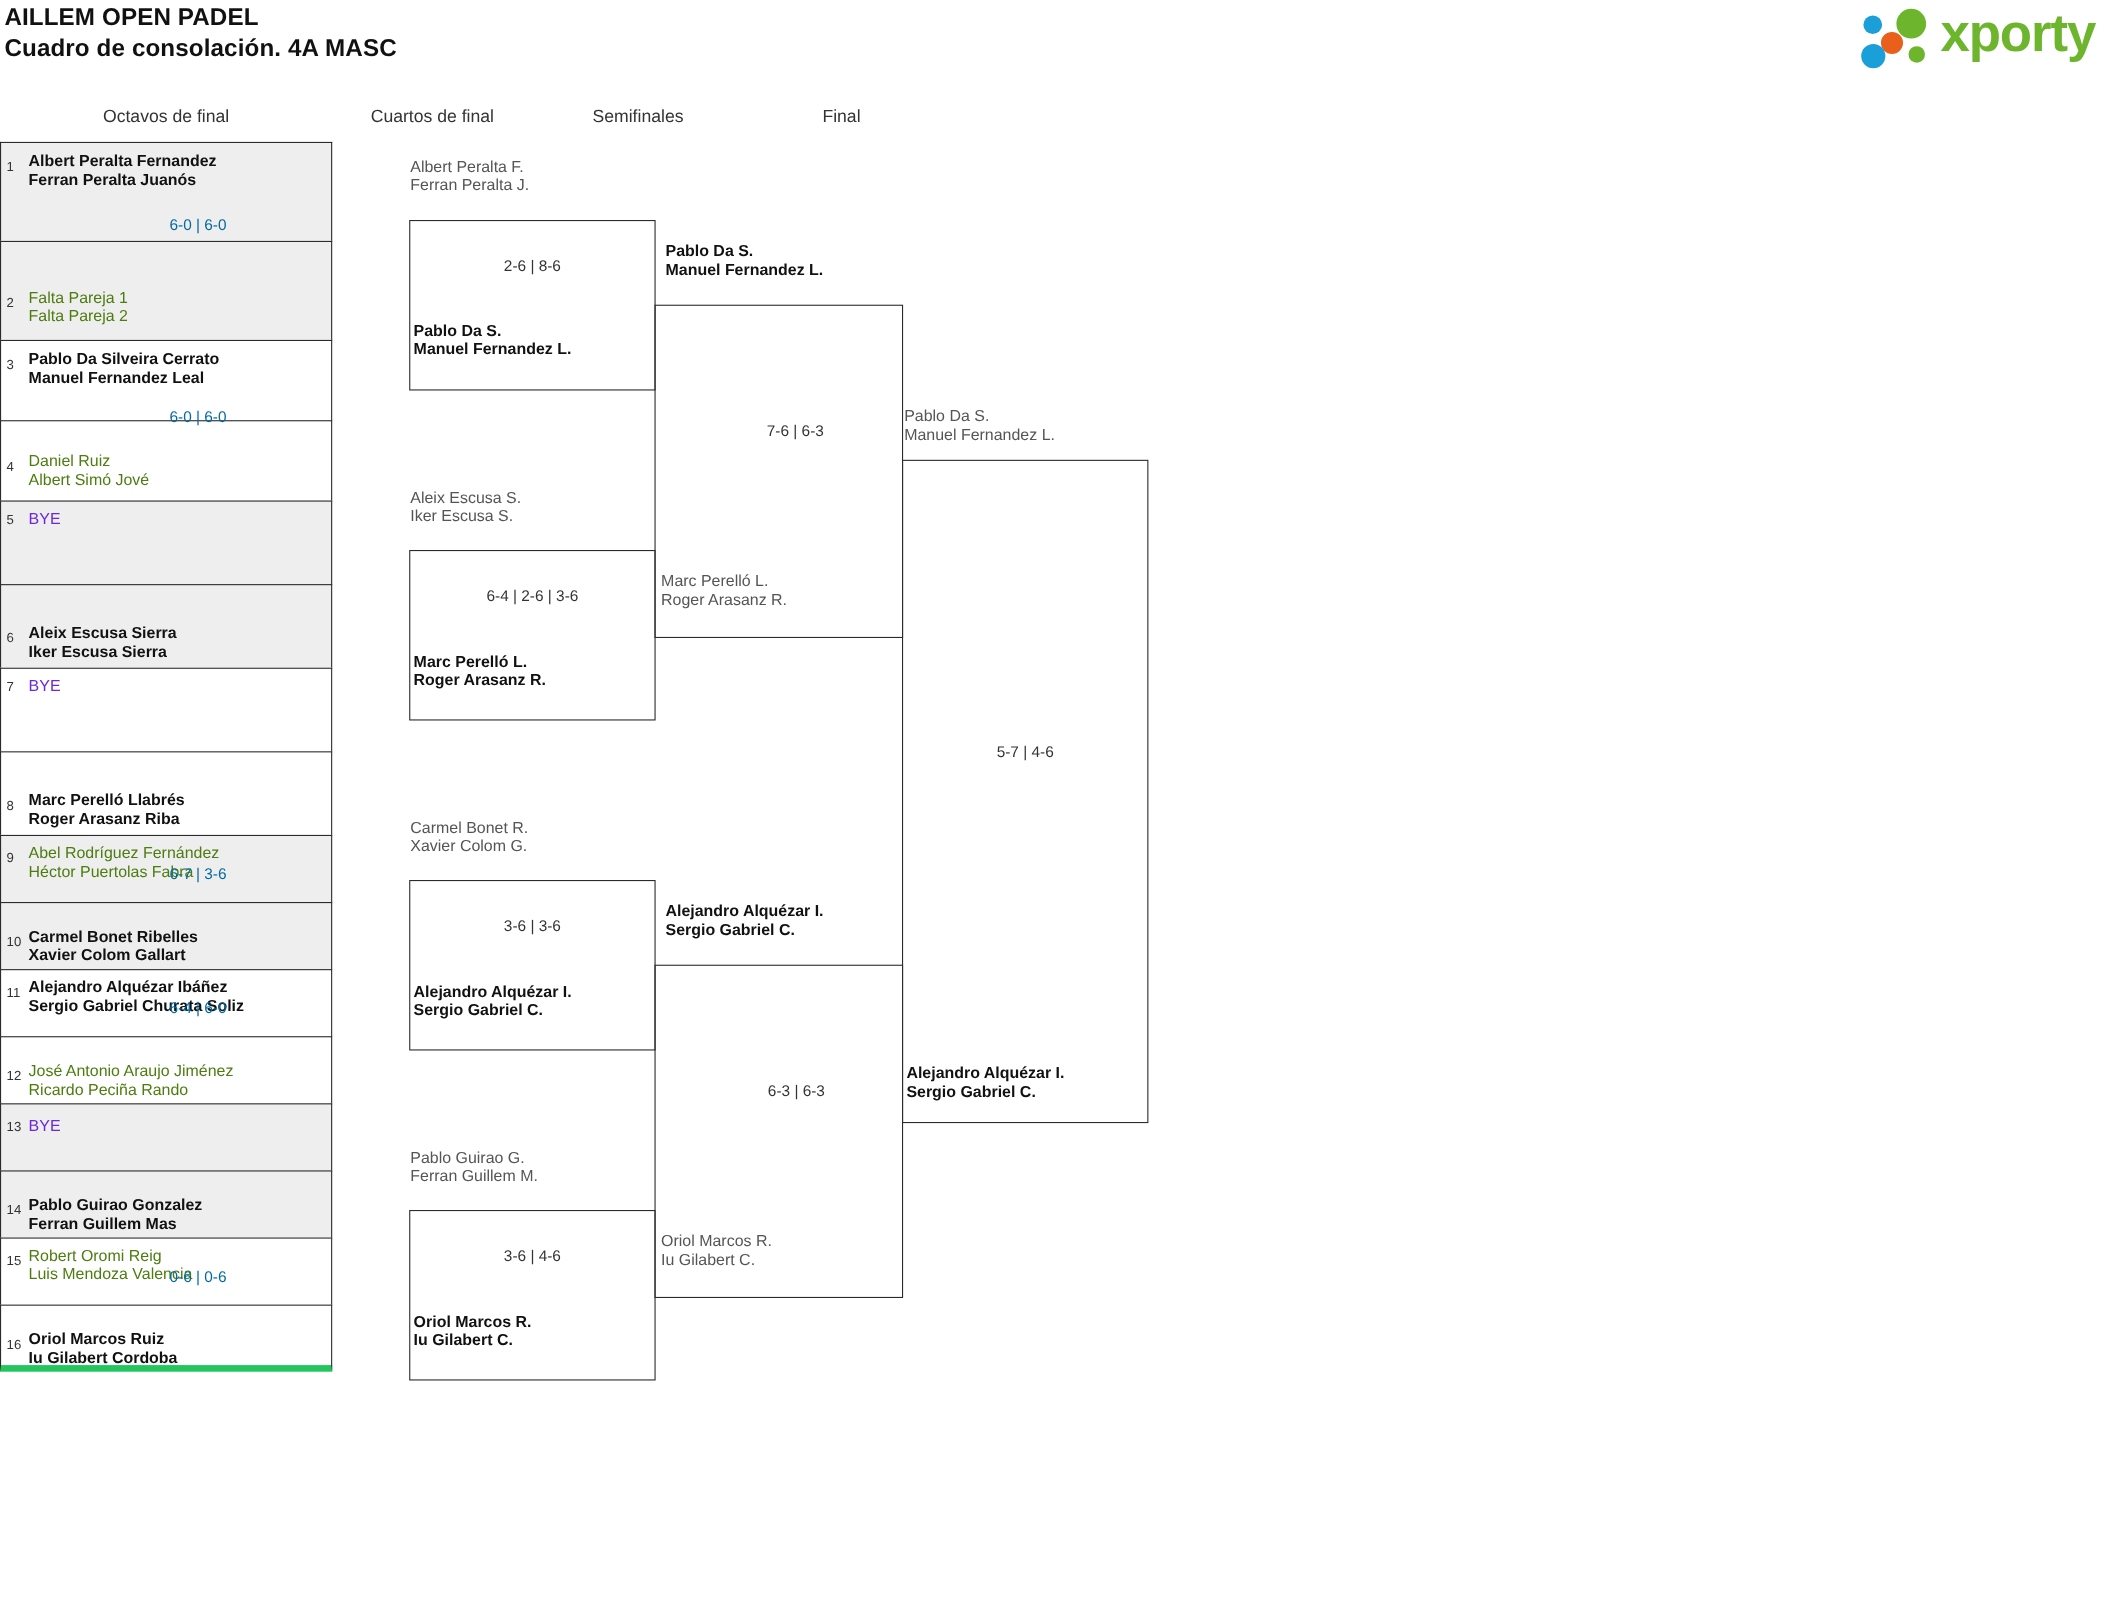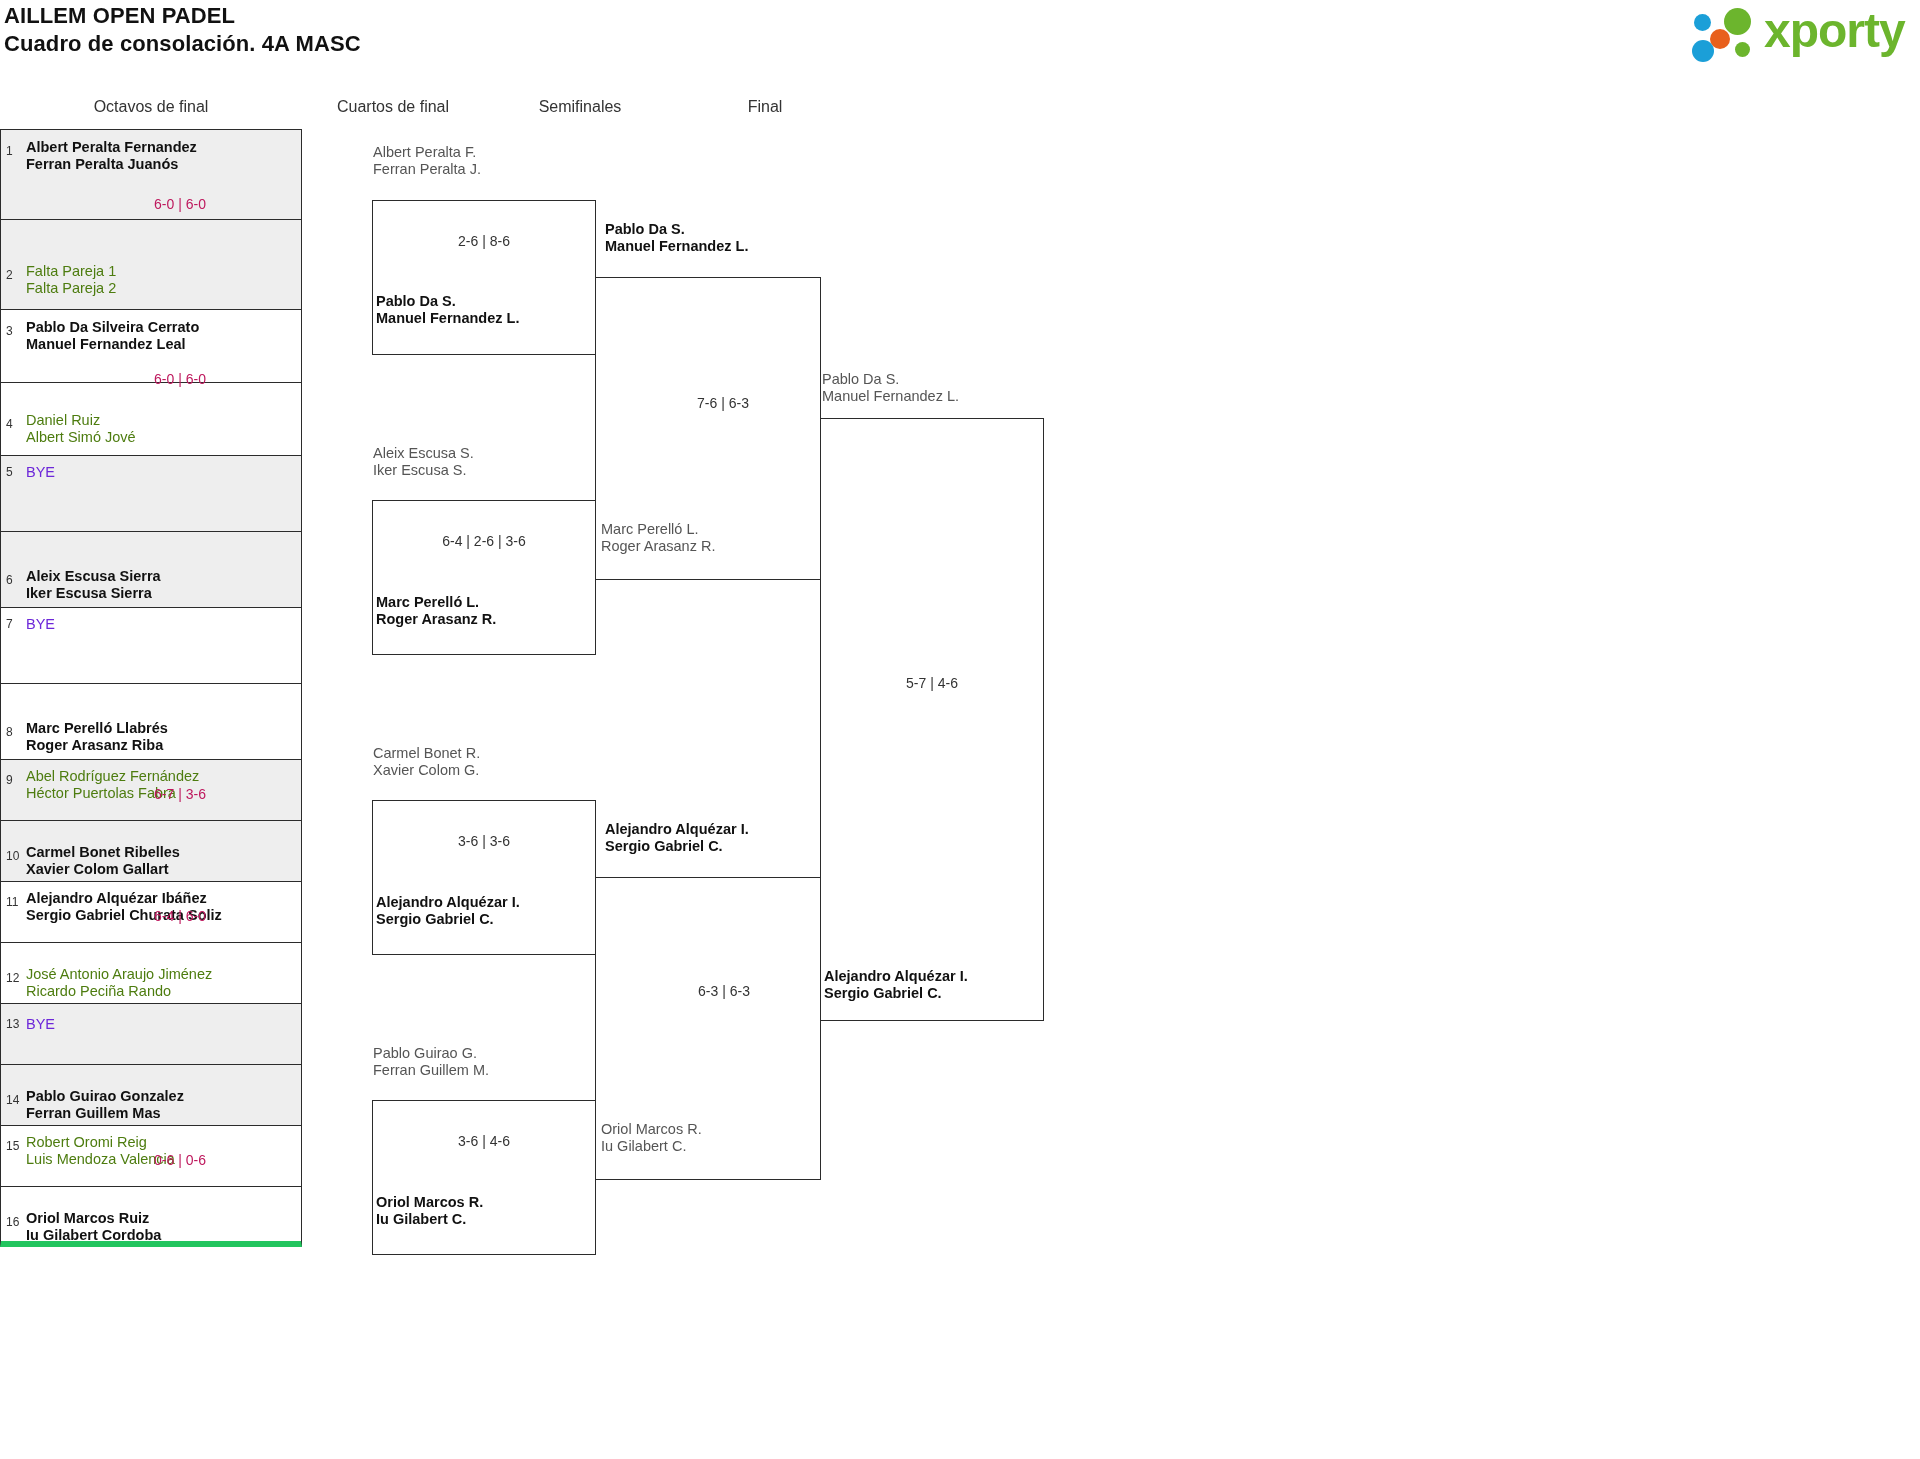--- a/index.html
+++ b/index.html
@@ -97,21 +97,21 @@
     right: 6px;
     font-size: 14.5px;
     line-height: 17px;
   }
   .seed-names.winner { font-weight: bold; color: #111; }
   .seed-names.loser  { font-weight: normal; color: #4d7c0f; }
   .seed-names.bye    { font-weight: normal; color: #6d28d9; }
   .match-score {
     position: absolute;
     font-size: 14px;
-    color: #be185d;
+    color: #0369a1;
     text-align: center;
   }
 
   
   .bracket-box {
     position: absolute;
     box-sizing: border-box;
     border: 1px solid #2b2b2b;
     background: transparent;
   }
@@ -316,21 +316,21 @@
 <div class="adv-label winner" style="left:376px; top:1194px;">
   <div>Oriol Marcos R.</div>
   <div>Iu Gilabert C.</div>
 </div>
 
 <div class="adv-label winner" style="left:605px; top:221px;">
   <div>Pablo Da S.</div>
   <div>Manuel Fernandez L.</div>
 </div>
 <div class="bracket-box" style="left:595px; top:277px; width:226px; height:303px;"></div>
-<div class="box-score" style="left:595px; top:383px; width:256px;margin-top:12px;">7-6 | 6-3</div>
+<div class="box-score" style="left:595px; top:383px; width:256px;">7-6 | 6-3</div>
 <div class="adv-label loser" style="left:601px; top:521px;">
   <div>Marc Perelló L.</div>
   <div>Roger Arasanz R.</div>
 </div>
 
 <div class="adv-label winner" style="left:605px; top:821px;">
   <div>Alejandro Alquézar I.</div>
   <div>Sergio Gabriel C.</div>
 </div>
 <div class="bracket-box" style="left:595px; top:877px; width:226px; height:303px;"></div>

